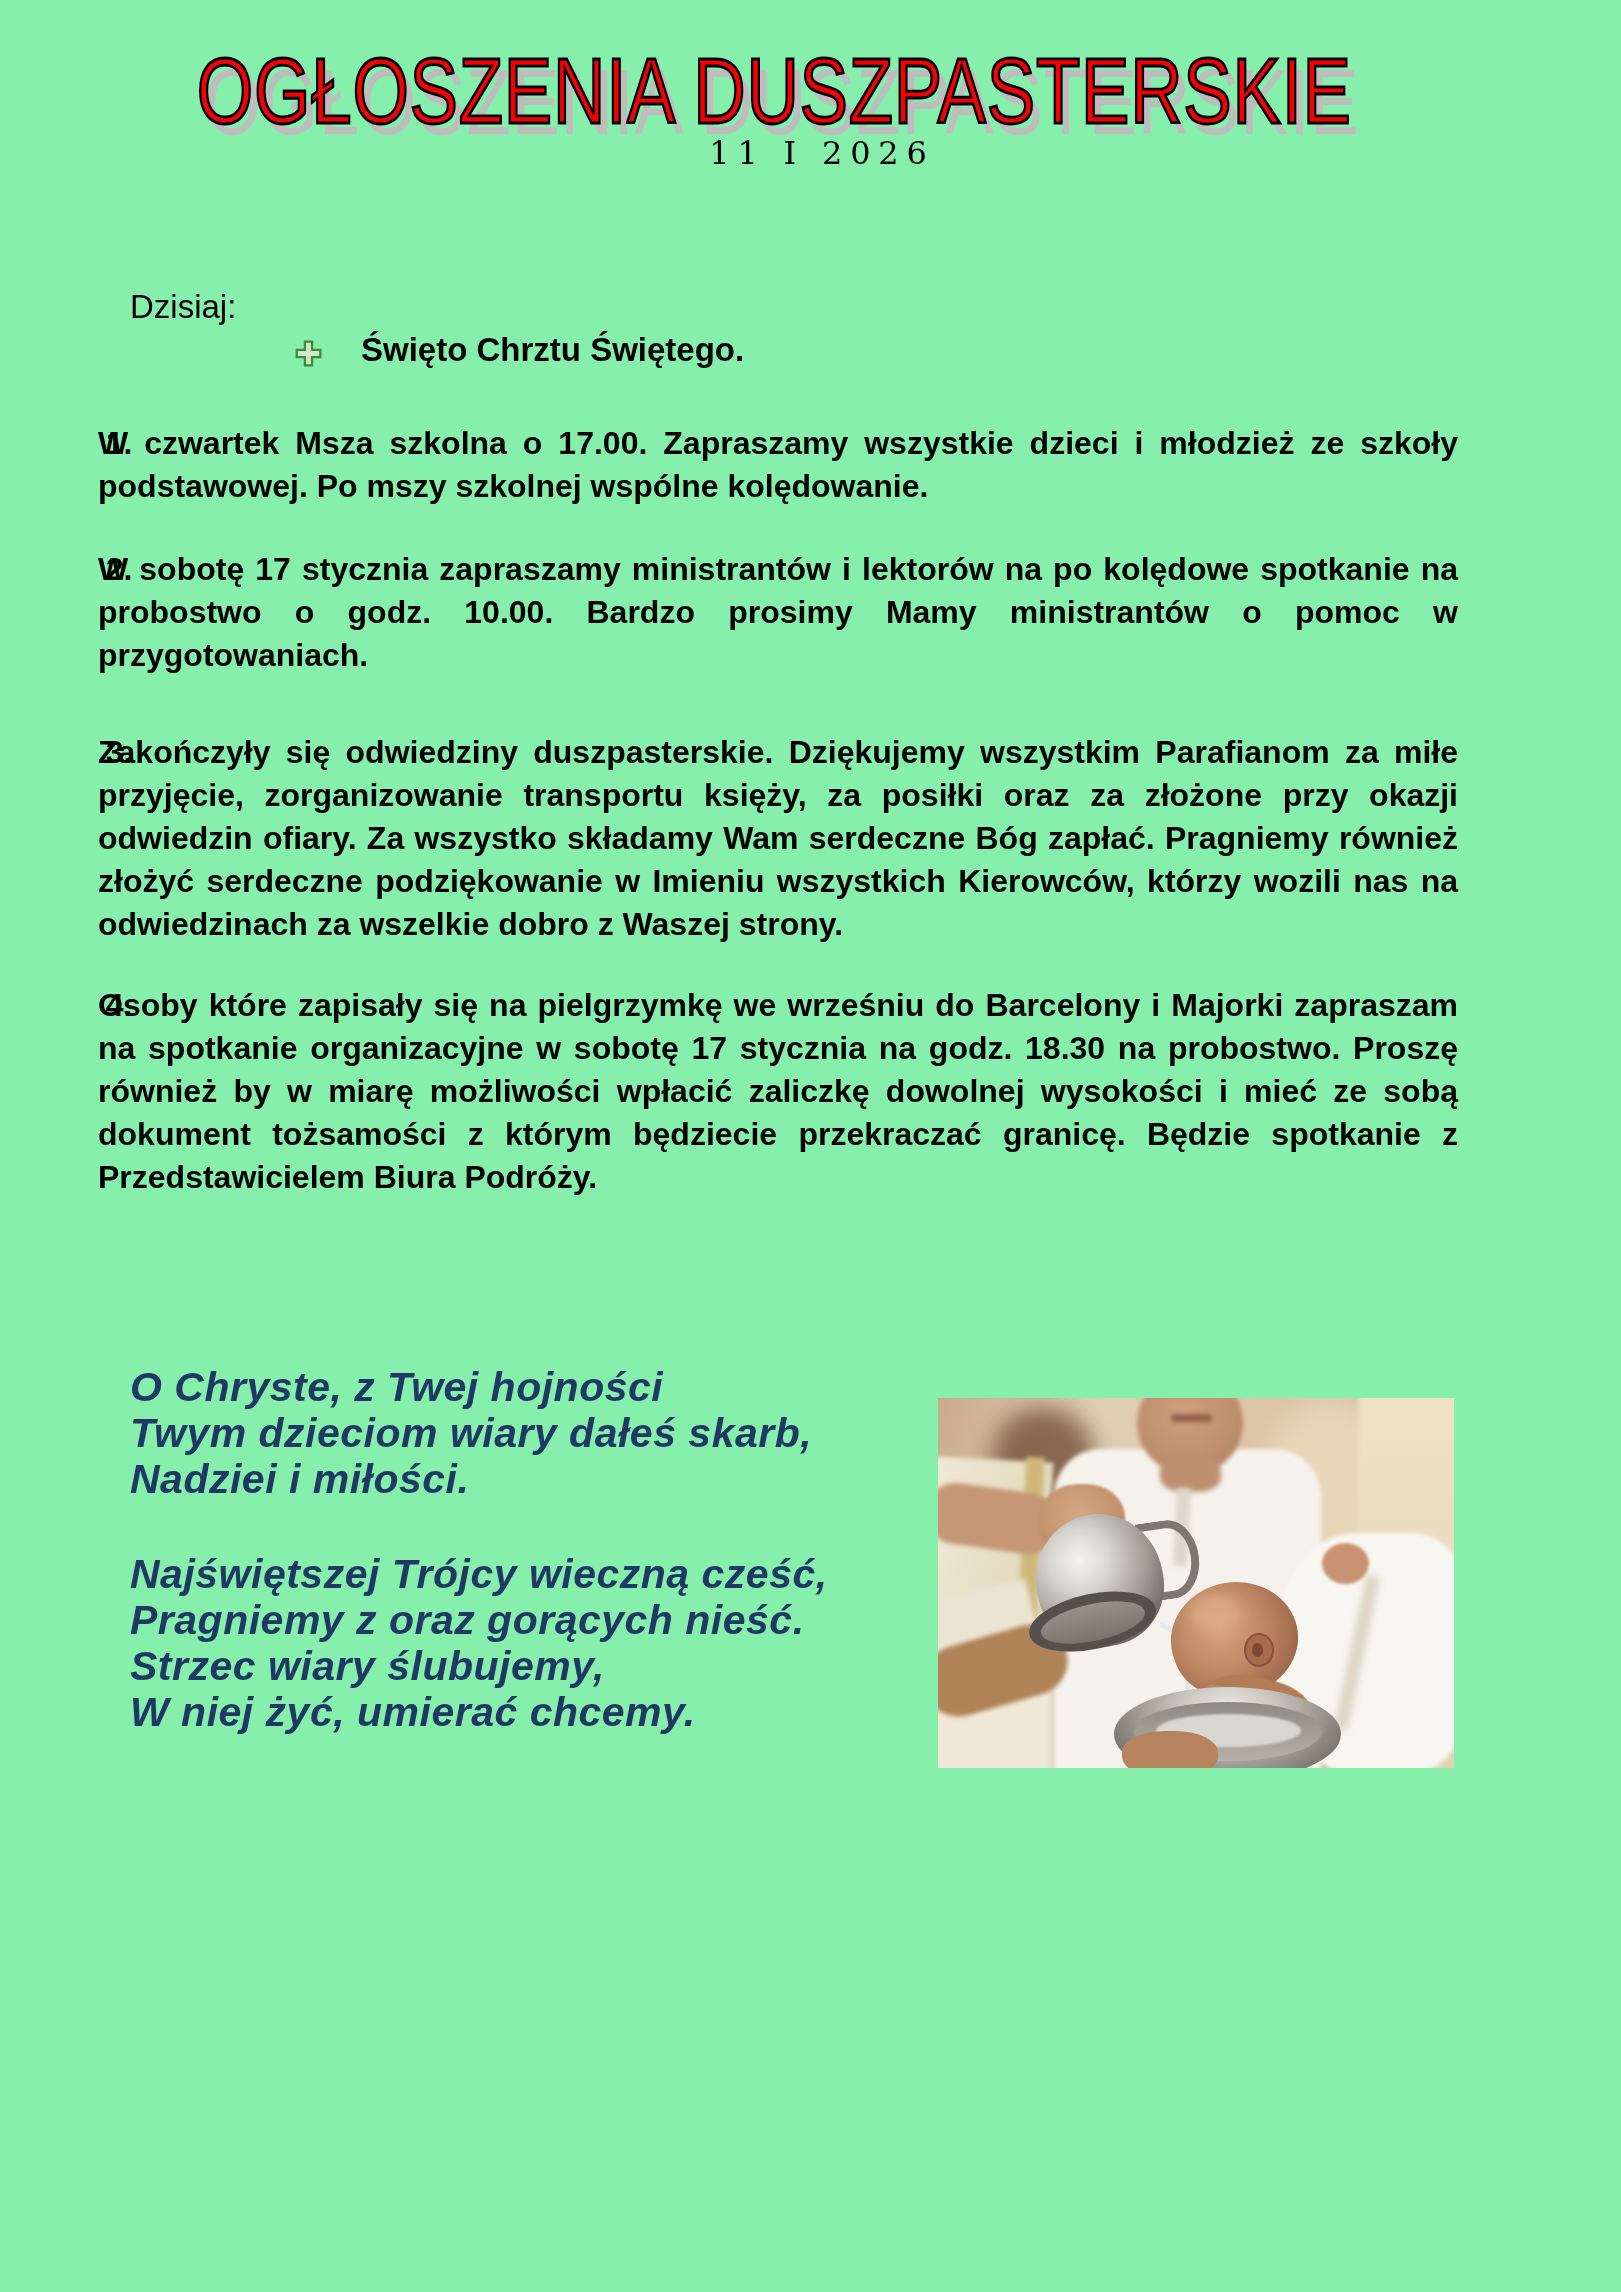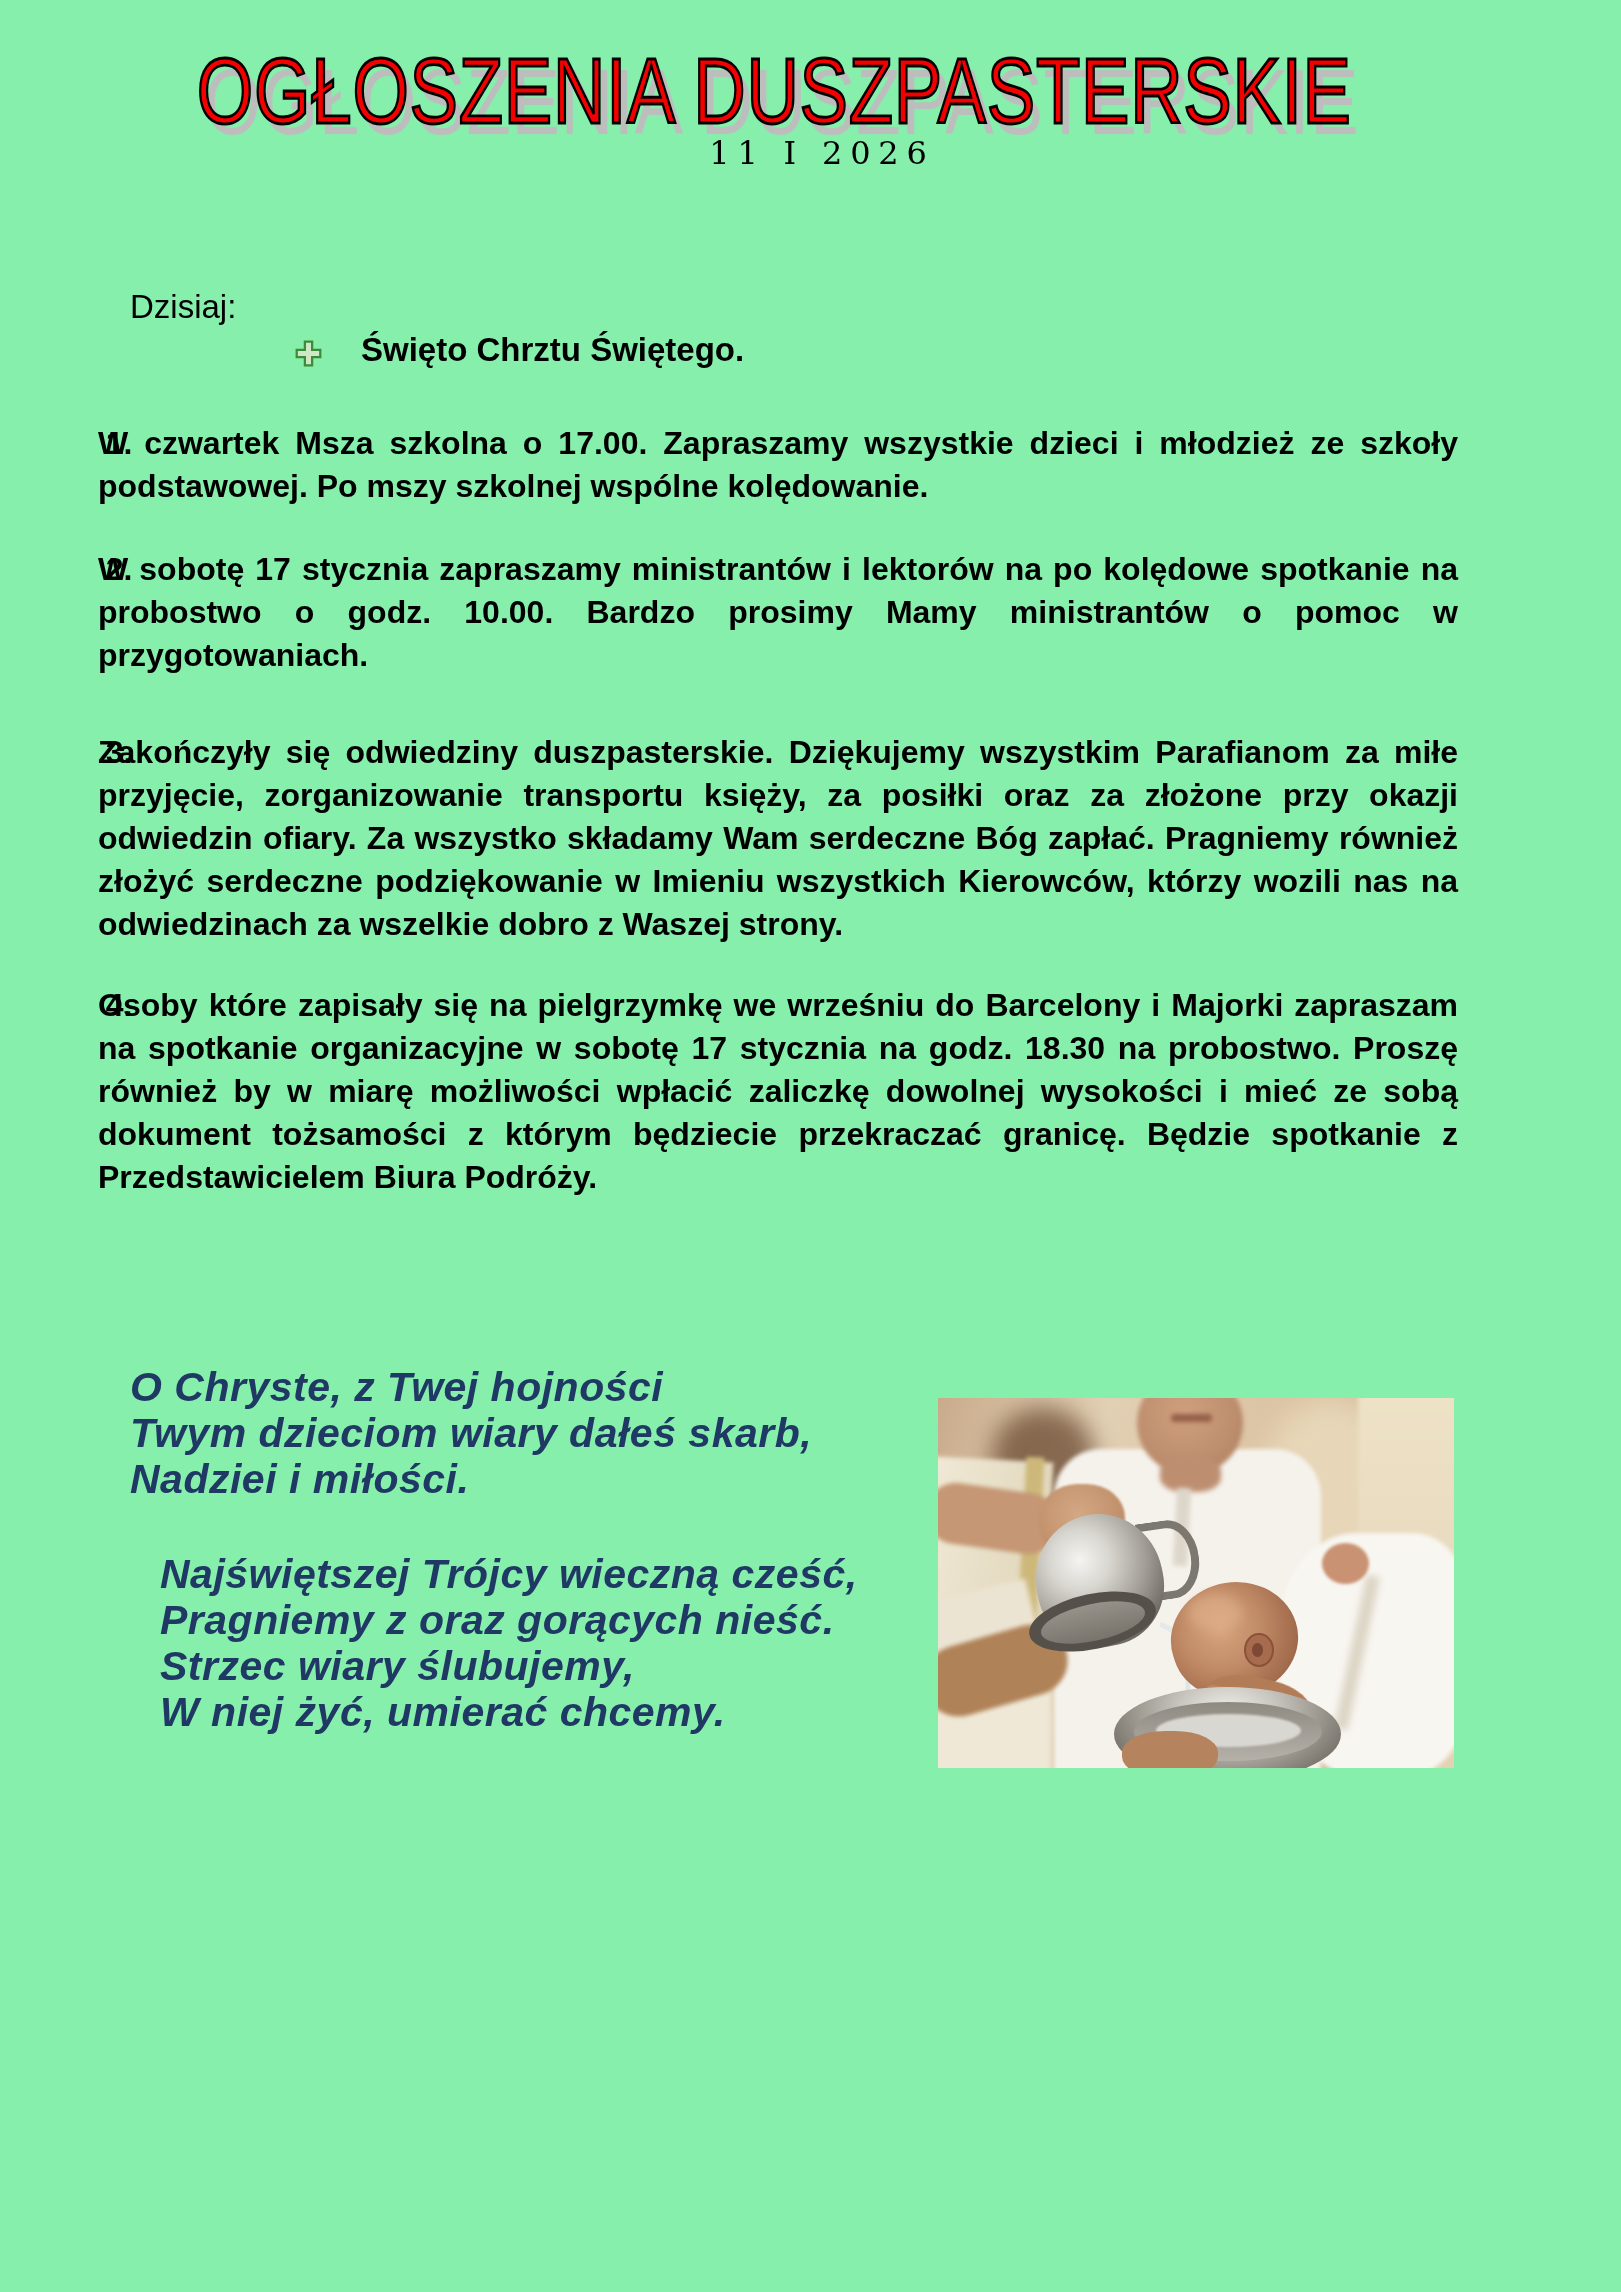--- a/index.html
+++ b/index.html
@@ -47,21 +47,21 @@
   .item-2{top:548px;}
   .item-3{top:731px;}
   .item-4{top:984px;}
 
   
   .poem{
     position:absolute;left:130px;top:1364px;width:804px;
     color:#1f3864;font-size:41px;line-height:46px;
     font-weight:700;font-style:italic;letter-spacing:0.5px;
   }
-  .poem .stanza-2{margin-top:49px;margin-left:30px;}
+  .poem .stanza-2{margin-top:49px;}
 
   
   .photo{
     position:absolute;left:938px;top:1398px;width:516px;height:370px;
     overflow:hidden;
     background:linear-gradient(105deg,#c9ab8c 0%,#e2d0b4 28%,#dcc4a4 55%,#cdb094 100%);
   }
   .photo div{position:absolute;}
   .ph-hairblob{left:54px;top:9.8px;width:103px;height:98px;border-radius:50%;
     background:#6a4a32;filter:blur(11.8px);opacity:.75;}

